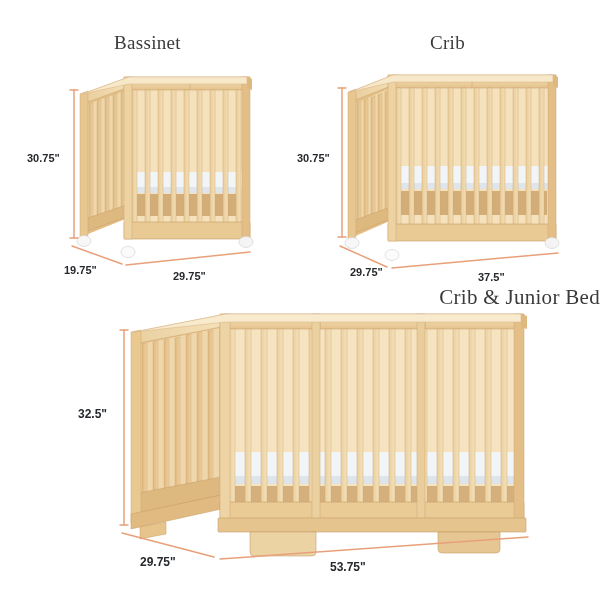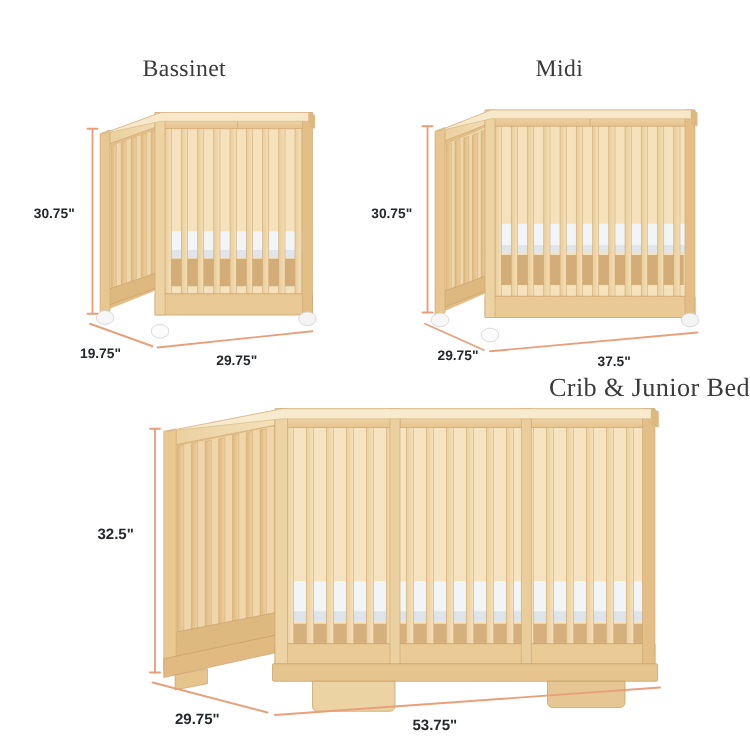--- a/index.html
+++ b/index.html
@@ -5,21 +5,21 @@
   html,body{margin:0;padding:0;}
   body{
     width:600px;height:600px;
     background:#ffffff;
     font-family:"Liberation Sans", sans-serif;
     overflow:hidden;
     position:relative;
   }
   #diagram-root{position:relative;width:600px;height:600px;}
 
-  .panel{position:absolute;margin-top:13px;}
+  .panel{position:absolute;}
 
   .panel-title{
     position:absolute;
     width:100%;
     text-align:center;
     font-family:"Liberation Serif", serif;
     font-weight:400;
     color:#3b3b3d;
     letter-spacing:0.3px;
     white-space:nowrap;
@@ -140,21 +140,21 @@
       </g>
     </svg>
 
     <div class="dim-label dim-sm" style="left:27px;top:128px;">30.75"</div>
     <div class="dim-label dim-sm" style="left:64px;top:240px;">19.75"</div>
     <div class="dim-label dim-sm" style="left:173px;top:246px;">29.75"</div>
   </div>
 
   <div class="panel" style="left:295px;top:24px;width:305px;height:260px;">
 
-    <div class="panel-title title-midi" style="top:8px;left:0;">Midi</div>
+    <div class="panel-title title-midi" style="top:8px;left:0;">Crib</div>
 
     <svg class="stage" width="305" height="260" viewBox="0 0 305 260">
       <defs>
         <linearGradient id="wdA2" x1="0" y1="0" x2="0" y2="1">
           <stop offset="0" stop-color="#f6e3c0"></stop>
             <stop offset="1" stop-color="#e5c28a"></stop>
         </linearGradient>
         <linearGradient id="wdB2" x1="0" y1="0" x2="1" y2="0">
           <stop offset="0" stop-color="#e9cd9b"></stop>
             <stop offset="1" stop-color="#f4dfb7"></stop>

